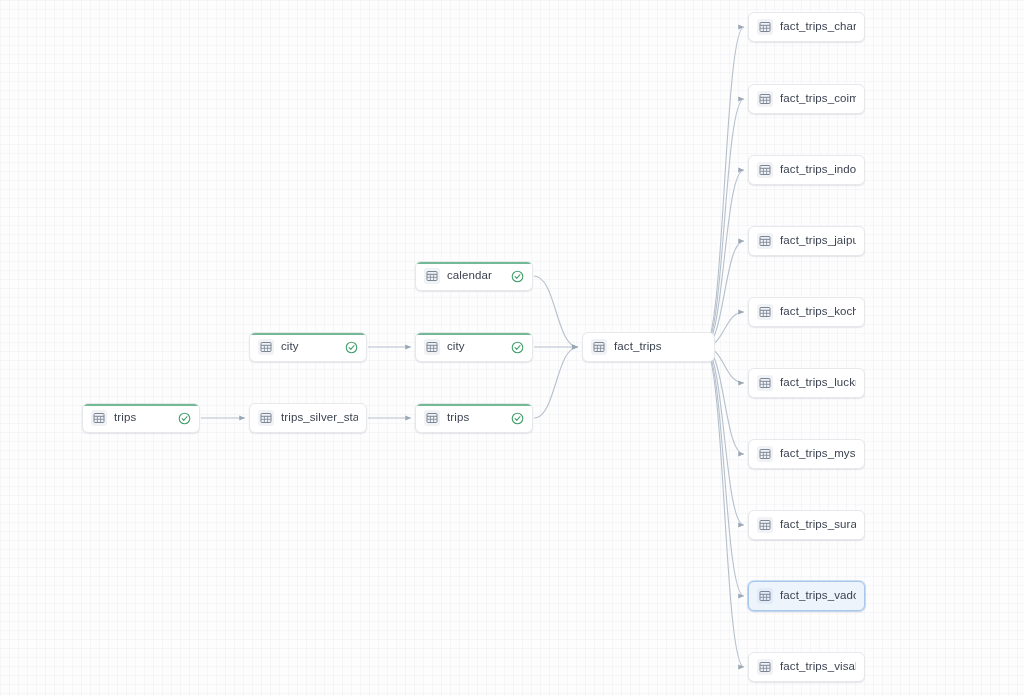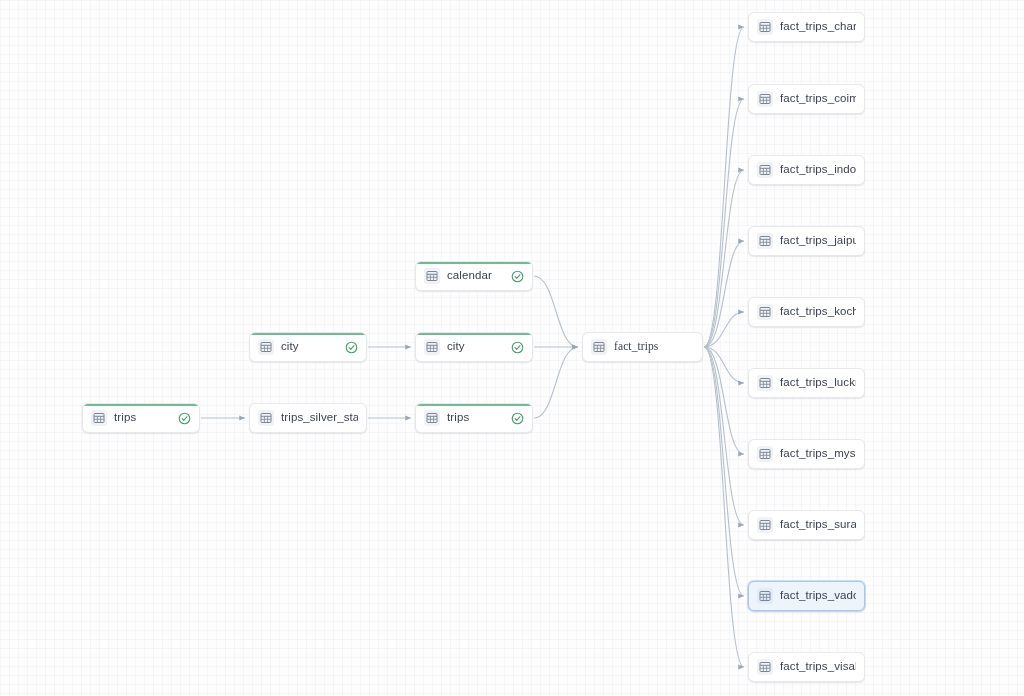--- a/index.html
+++ b/index.html
@@ -242,21 +242,21 @@
           </svg>
         </span>
         <span class="node-label">trips</span>
         <span class="check">
           <svg width="13" height="13" viewBox="0 0 14 14" aria-hidden="true">
             <circle cx="7" cy="7" r="5.7" fill="none" stroke="#45a06e" stroke-width="1.2"></circle>
             <path d="M4.4 7.2 L6.2 9 L9.7 5.1" fill="none" stroke="#45a06e" stroke-width="1.2" stroke-linecap="round" stroke-linejoin="round"></path>
           </svg>
         </span>
       </div>
-      <div class="node" style="left: 582px; top: 332px; width: 121px; font-family: Liberation Serif, serif;">
+      <div class="node" style="left: 582px; top: 332px; width: 133px;">
         <span class="tbl-icon">
           <svg width="12" height="12" viewBox="0 0 12 12" aria-hidden="true">
             <rect x="1" y="1.5" width="10" height="9" rx="1" fill="none" stroke="#7b8696" stroke-width="1"></rect>
             <line x1="1" y1="4.3" x2="11" y2="4.3" stroke="#7b8696" stroke-width="1"></line>
             <line x1="1" y1="7.3" x2="11" y2="7.3" stroke="#7b8696" stroke-width="0.8"></line>
             <line x1="4.4" y1="4.3" x2="4.4" y2="10.5" stroke="#7b8696" stroke-width="0.8"></line>
             <line x1="7.6" y1="4.3" x2="7.6" y2="10.5" stroke="#7b8696" stroke-width="0.8"></line>
           </svg>
         </span>
         <span class="node-label">fact_trips</span>

